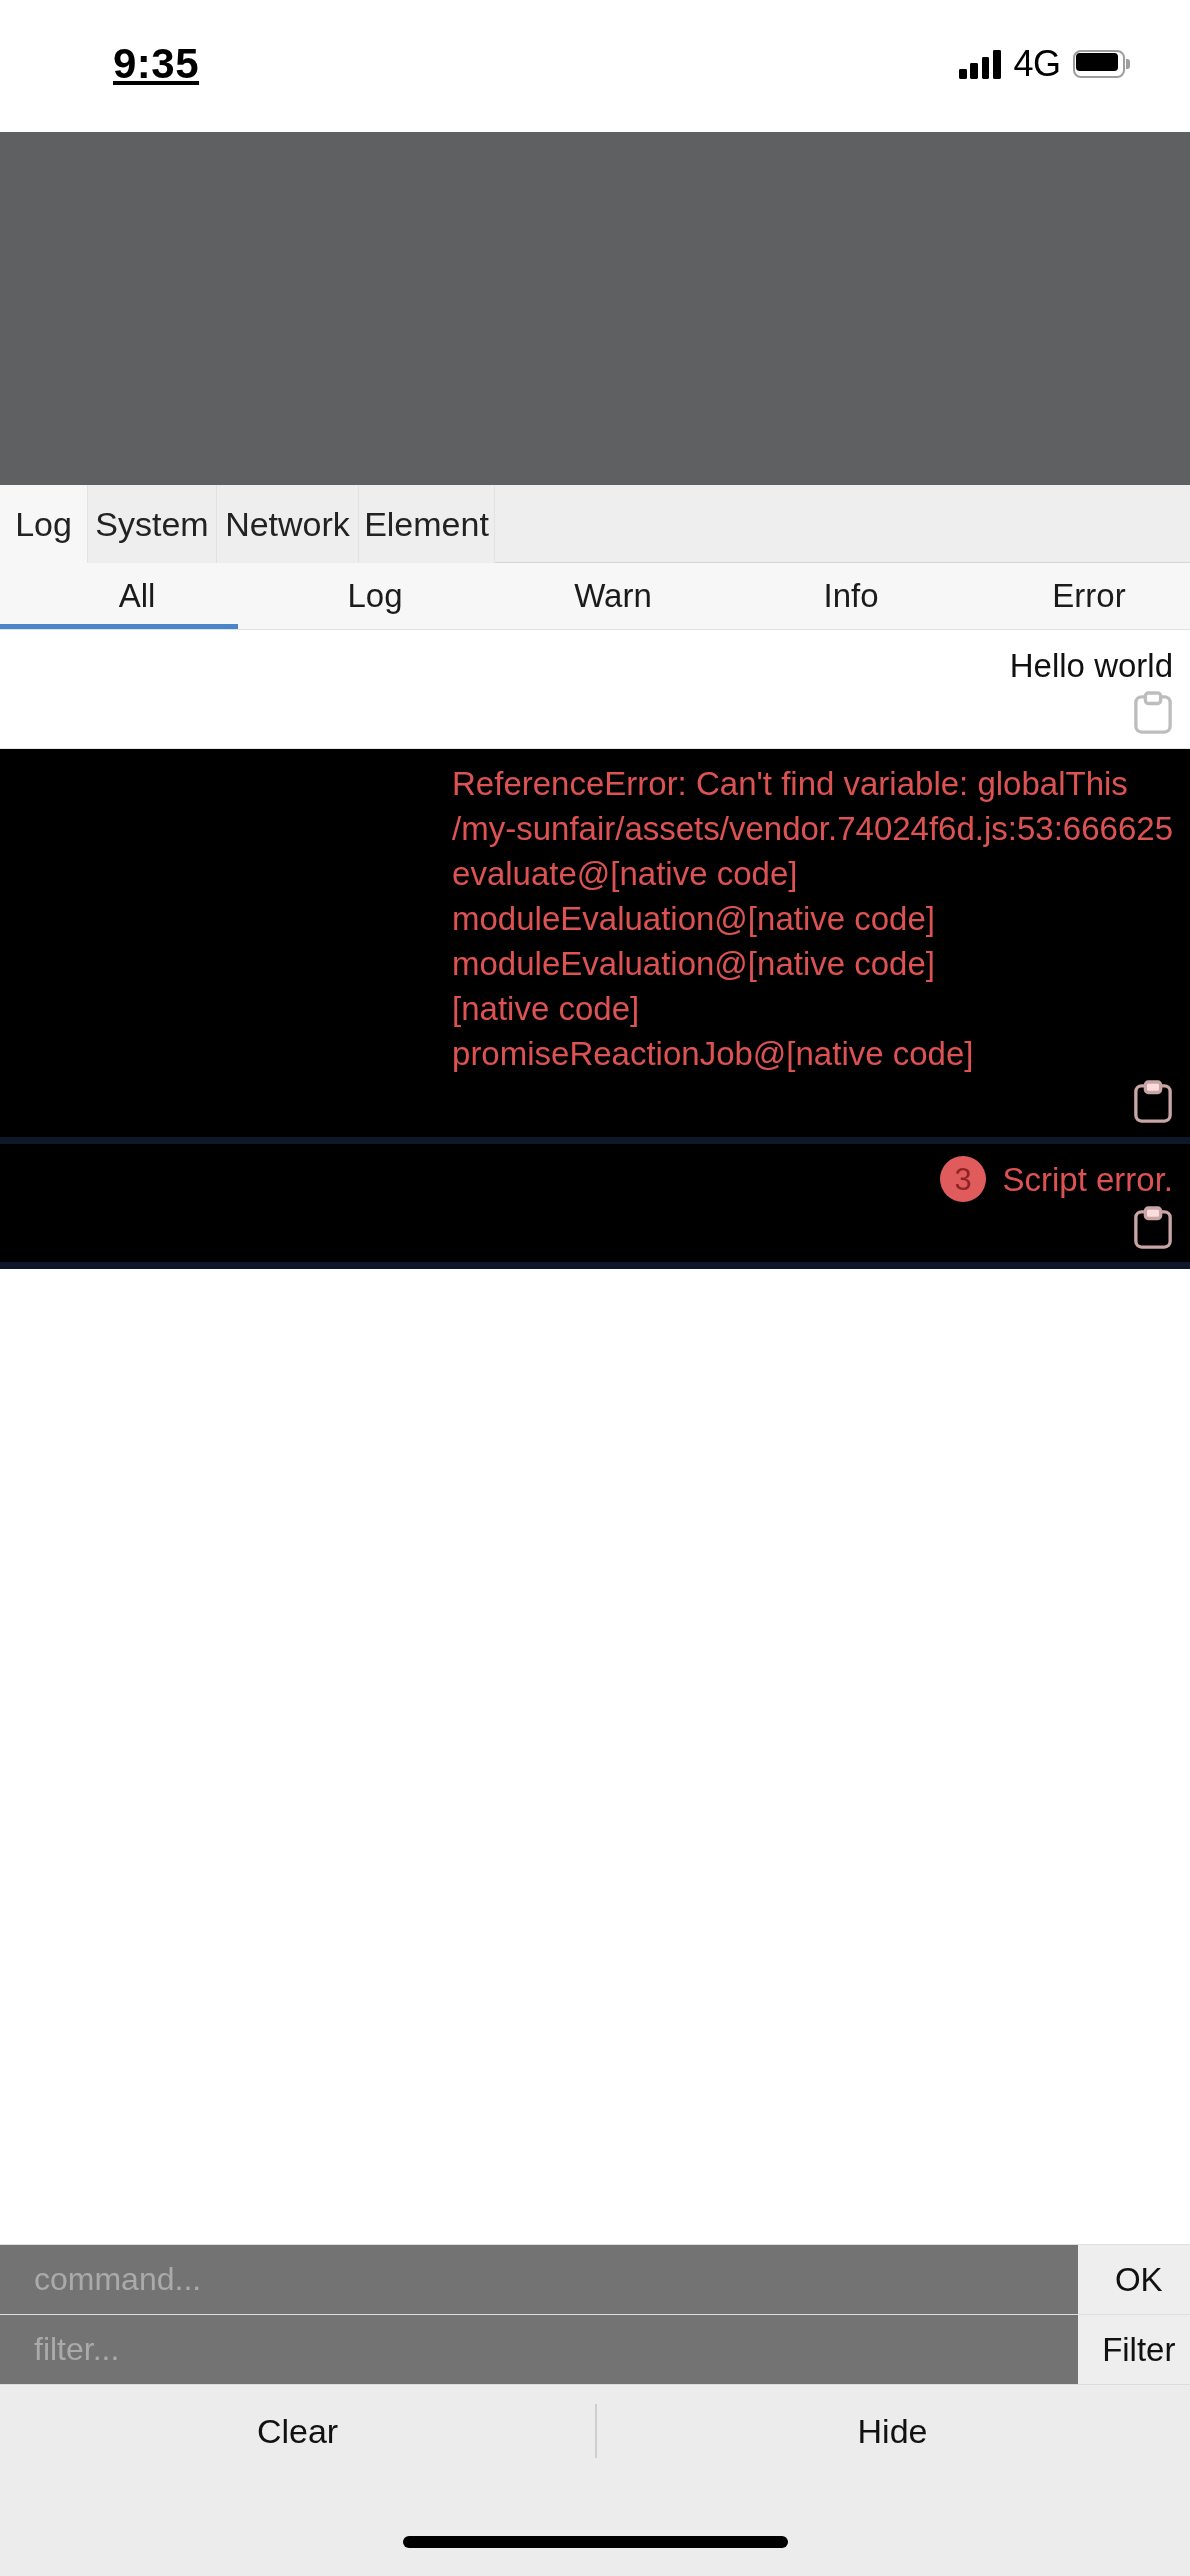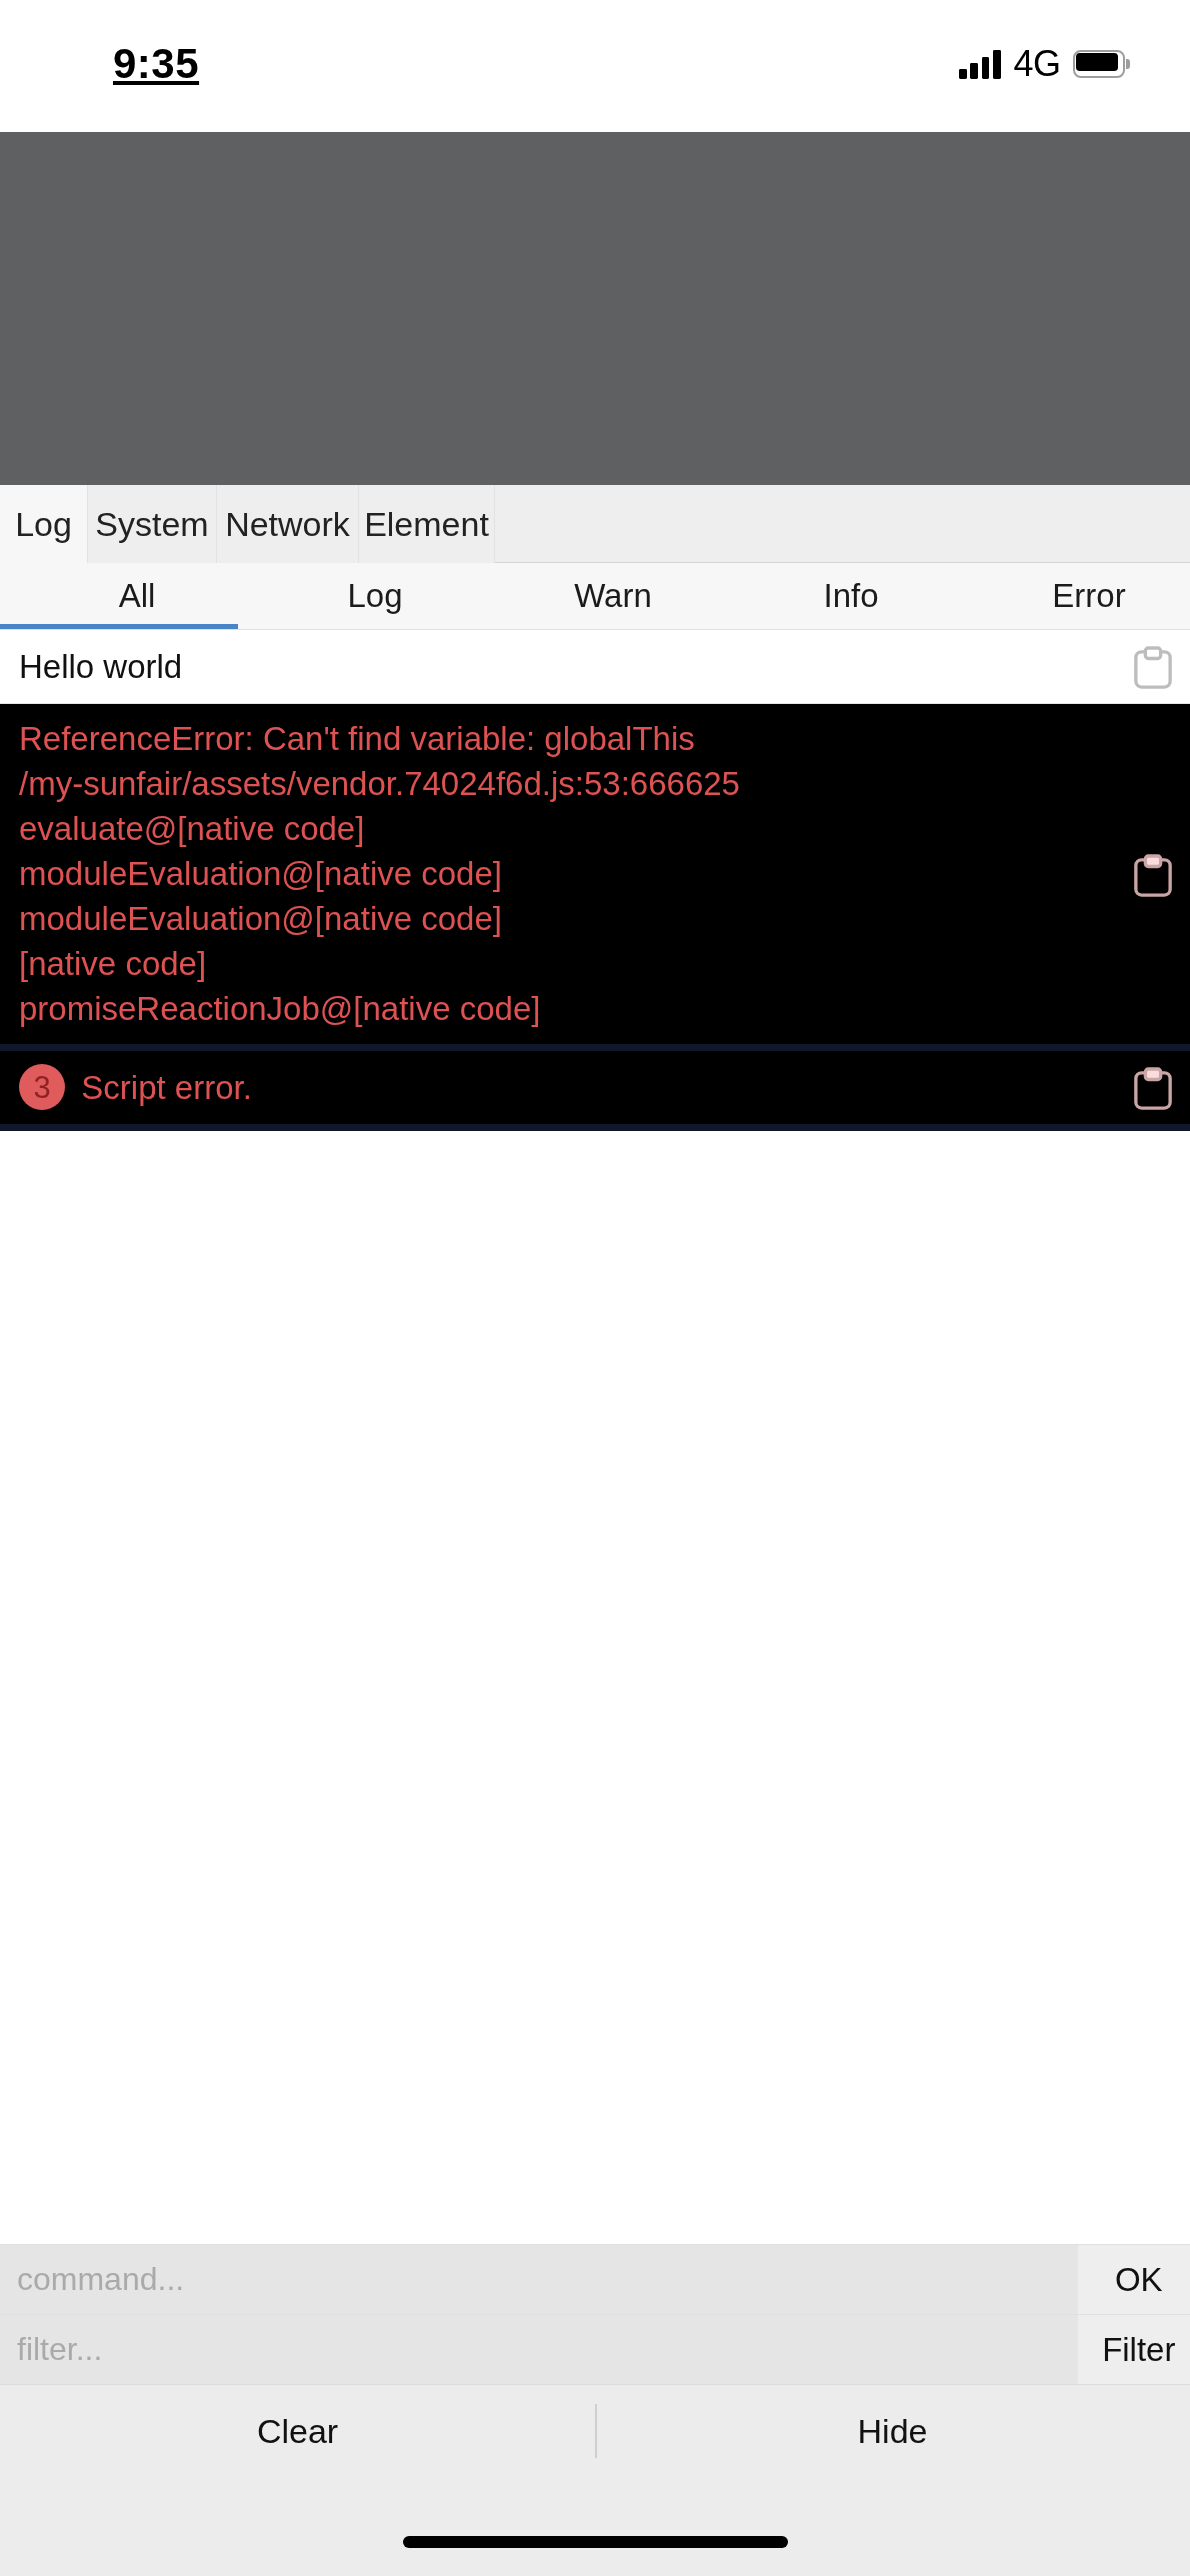--- a/index.html
+++ b/index.html
@@ -122,25 +122,26 @@
   .ftab.active .underline { background:#4a84c9; }
 
   
   .loglist {
     flex:1 1 auto;
     overflow:hidden;
     background:#ffffff;
   }
   .logrow {
     display:flex;
-    align-items:center;
+    align-items:flex-end;
     padding:12.5px 17px 12.5px 19px;
     border-bottom:1px solid #e6e6e6;
     background:#ffffff;
     min-height:59px;
+    flex-direction:column;
   }
   .logrow.error {
     background:#000000;
     border-bottom:7px solid #0f172a;
   }
   .logrow .body {
     flex:1 1 auto;
     font-size:33px;
     line-height:45px;
     color:#111111;
@@ -173,25 +174,25 @@
     flex:0 0 70px;
     height:70px;
     display:flex;
     align-items:stretch;
     background:#ffffff;
     border-top:1px solid #e0e0e0;
   }
   .inputrow input {
     flex:1 1 auto;
     border:none; outline:none;
-    background:#e5e5e5;
+    background:#737373;
     font-family:"Liberation Sans", sans-serif;
     font-size:32px;
     color:#222;
-    padding:0 17px;
+    padding:0 34px;
   }
   .inputrow input::placeholder { color:#aaaaaa; }
   .act-btn {
     flex:0 0 auto;
     width:112px;
     background:#eeeeee;
     display:flex; align-items:center; justify-content:center;
     font-size:33px;
     color:#111111;
     overflow:hidden;

